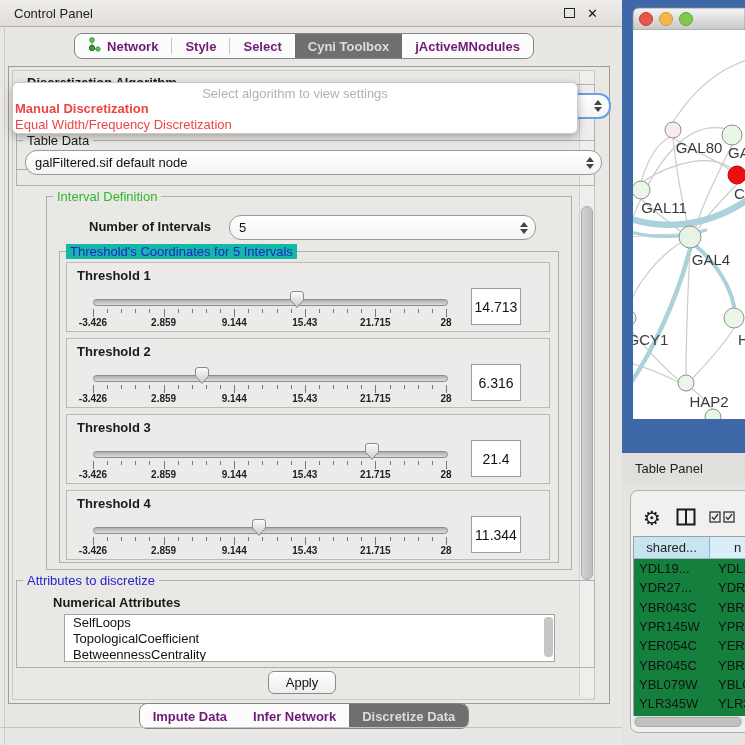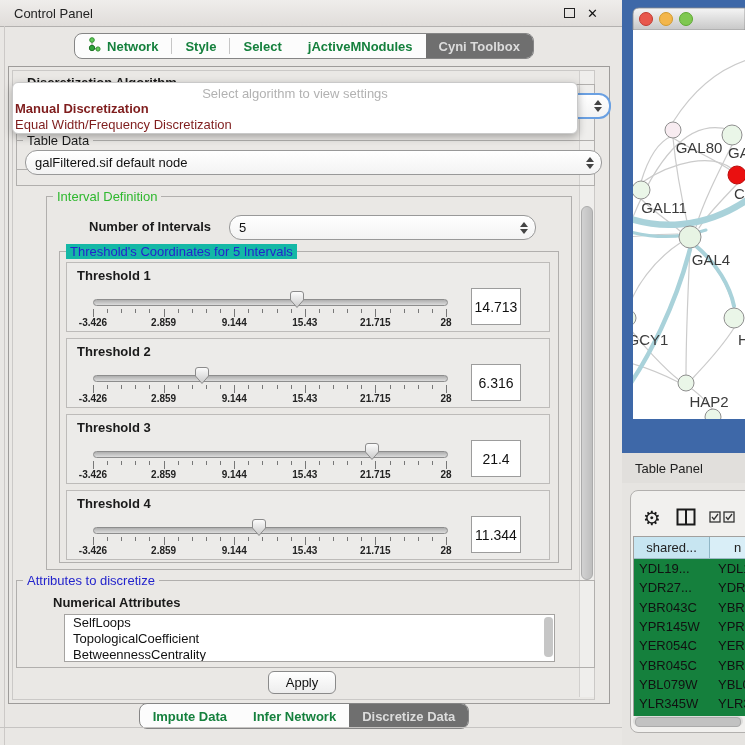--- a/index.html
+++ b/index.html
@@ -7,21 +7,21 @@
   #root{position:relative;width:745px;height:745px;background:#e9e7e4;overflow:hidden;font-size:13px;color:#1a1a1a;}
   .abs{position:absolute;}
   
   .titlebar{left:0;top:0;width:622px;height:26px;background:linear-gradient(#efedeb,#e0ddda);border-bottom:1px solid #b3b1af;display:flex;align-items:center;}
   .titlebar .t{margin-left:14px;color:#222;}
   .win-icons{position:absolute;right:24px;top:0;height:26px;display:flex;align-items:center;gap:12px;}
   .float-icon{width:9px;height:8px;border:1.5px solid #222;display:inline-block;}
   .close-icon{font-family:"DejaVu Sans",sans-serif;font-weight:bold;font-size:13px;color:#111;}
   
   .seg-bar{display:flex;align-items:stretch;background:#fcfcfc;border:1.5px solid #858585;border-radius:8px;overflow:hidden;height:24px;}
-  .seg{display:flex;align-items:center;padding:0 13px;font-weight:bold;color:#15803d;background:transparent;}
+  .seg{display:flex;align-items:center;padding:0 13px;font-weight:bold;color:#701a75;background:transparent;}
   .seg.sel{background:#6f6f6f;color:#dcdcdc;}
   .seg-sep{width:1px;background:#c6c6c6;margin:4px 0;}
   .net-icon{margin-right:6px;display:inline-block;}
   
   .main-panel{left:8px;top:66px;width:600px;height:636px;background:#eae8e5;border:1px solid #9e9c9a;}
   .viewport{left:12px;top:70px;width:581px;height:628px;border:1px solid #cbc9c7;}
   .vscroll-track{left:579px;top:71px;width:14px;height:626px;background:#efeeec;border-left:1px solid #d2d0ce;}
   .vscroll-thumb{left:581px;top:206px;width:10px;height:372px;background:linear-gradient(90deg,#d2d2d2,#bebebe);border:1px solid #ababab;border-radius:6px;}
   
   .group{border:1px solid #b1afad;}
@@ -33,21 +33,21 @@
   
   .combo{background:linear-gradient(#ffffff,#f3f3f3);border:1px solid #999;border-radius:12px;display:flex;align-items:center;padding:0 9px;color:#111;}
   .combo.focus{border:2px solid #6aa0e2;}
   .spinner{position:absolute;right:7px;top:50%;transform:translateY(-50%);display:flex;flex-direction:column;gap:2px;}
   .spinner i{display:block;width:0;height:0;border-left:4px solid transparent;border-right:4px solid transparent;}
   .spinner .up{border-bottom:5px solid #444;}
   .spinner .dn{border-top:5px solid #444;}
   
   .popup{left:12px;top:82px;width:564px;height:50px;background:#fff;border:1px solid #c9c9c9;border-radius:6px;box-shadow:0 3px 8px rgba(0,0,0,.3);z-index:30;overflow:hidden;}
   .popup .ph{text-align:center;color:#b2b2b2;padding-top:3px;height:15px;}
-  .popup .opt{padding:0 2px;height:16px;line-height:16px;color:#7f1d1d;}
+  .popup .opt{padding:0 2px;height:16px;line-height:16px;color:#ef4444;}
   .popup .opt.b{font-weight:bold;}
   
   .th-panel{position:relative;width:482px;height:68px;background:#ecebe9;border:1px solid #bdbbb9;margin-bottom:6px;}
   .th-label{position:absolute;left:10px;top:5px;font-weight:bold;}
   .track{position:absolute;left:26px;top:36px;width:353px;height:5px;background:linear-gradient(#aeaeae,#dcdcdc);border:1px solid #8d8d8d;border-radius:4px;}
   .tick{position:absolute;width:1px;background:#777;}
   .tick.minor{top:46px;height:4px;}
   .tick.major{top:46px;height:8px;}
   .tick-lab{position:absolute;top:54px;transform:translateX(-50%);font-size:10px;font-weight:bold;color:#222;}
   .thumb{position:absolute;top:27px;z-index:2;}
@@ -119,25 +119,25 @@
         <span>Network</span>
       </div>
       <div class="seg-sep"></div>
       <div class="seg">
           <span>Style</span>
         </div>
       <div class="seg-sep"></div>
       <div class="seg">
           <span>Select</span>
         </div>
+      <div class="seg sel">
+          <span>Cyni Toolbox</span>
+        </div>
       <div class="seg">
           <span>jActiveMNodules</span>
-        </div>
-      <div class="seg sel">
-          <span>Cyni Toolbox</span>
         </div>
     </div>
   </div>
 
   <div class="abs main-panel"></div>
   <div class="abs viewport"></div>
   <div class="abs vscroll-track"></div>
   <div class="abs vscroll-thumb"></div>
   <div class="abs left-edge"></div>
 

